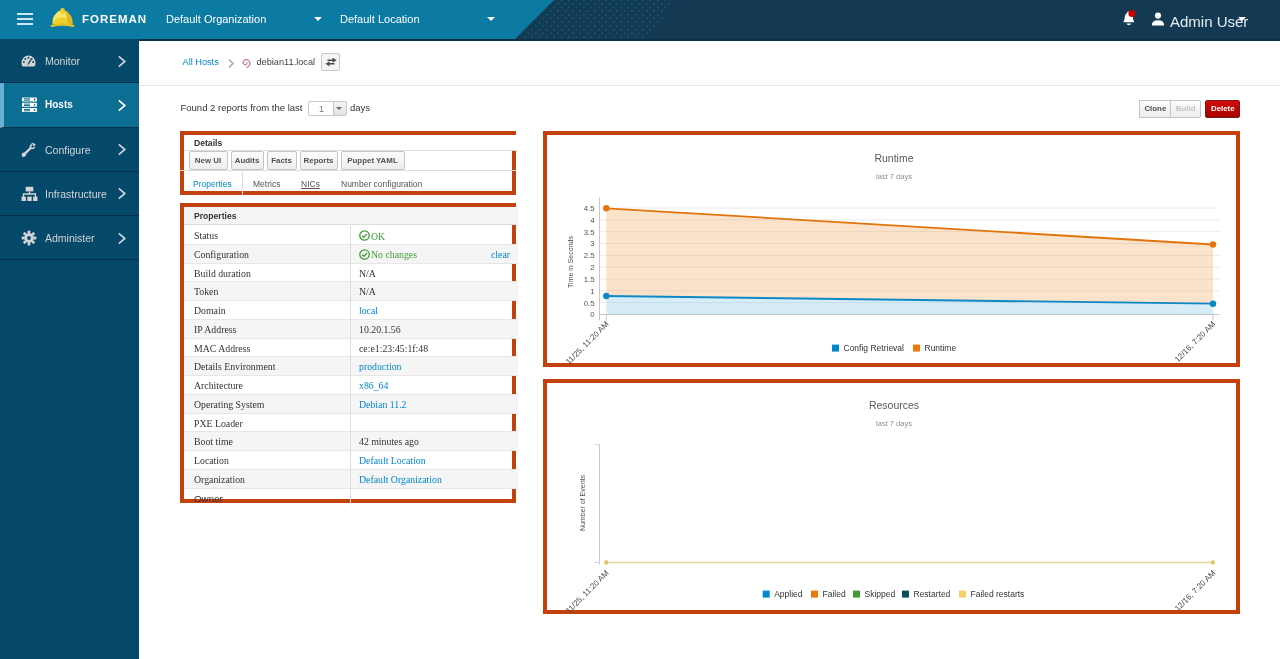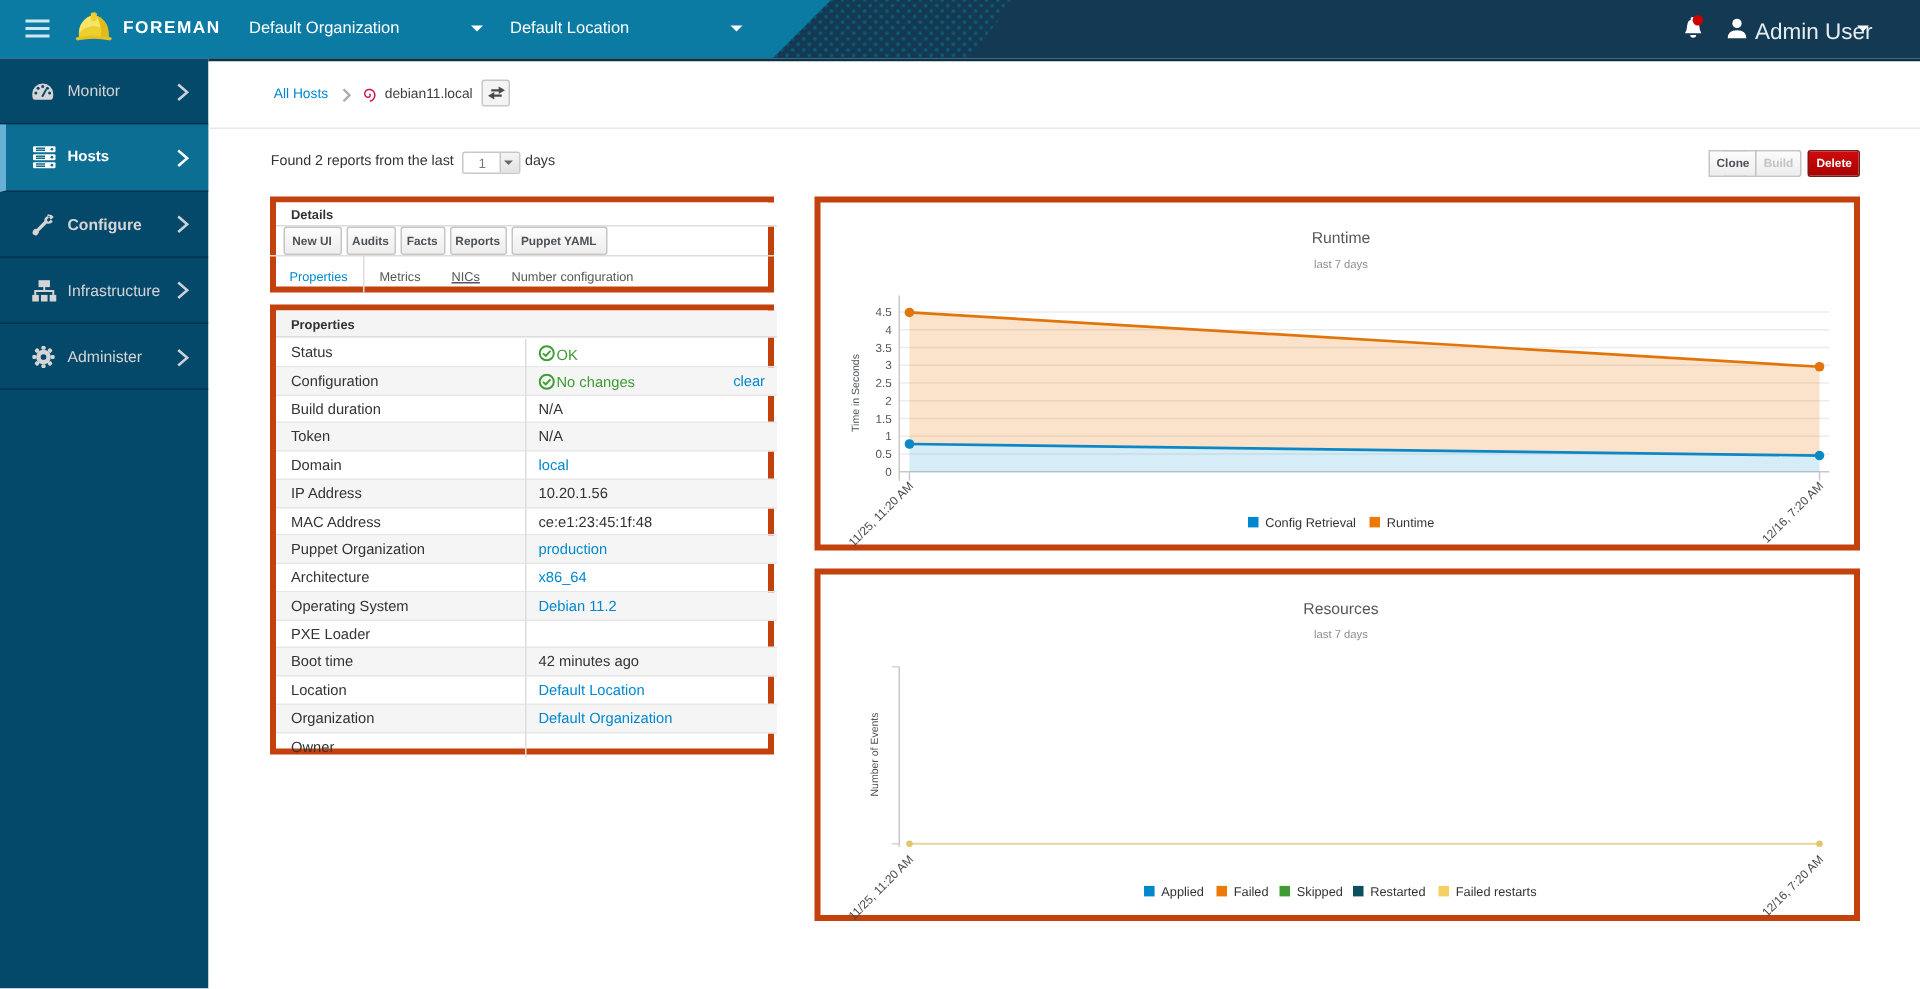--- a/index.html
+++ b/index.html
@@ -55,21 +55,21 @@
   text-align:center; line-height:15px; }
 .btn-red { background:linear-gradient(#d20b0b,#a80000); border-color:#781b1b; color:#fff; }
 .btn-dis { color:#c3c3c3; }
 
 
 .panel { border:4px solid #c2410c; background:#fff; }
 .prow { position:absolute; left:0; width:334px; height:18.77px; font-size:9.8px; color:#333; }
 .prow .k { position:absolute; left:10px; top:4px; }
 .prow .v { position:absolute; left:175px; top:4px; }
 .stripe { background:#f5f5f5; }
-.rborder { border-bottom:1px solid #e7e7e7; }
+.rborder { border-bottom:1px solid #e7e7e7;font-family:Liberation Serif, serif; }
 .green { color:#3f9c35; }
 
 svg text { font-family:"Liberation Sans", sans-serif; }
 </style>
 </head>
 <body>
 <div id="page">
 
   <div class="abs" id="navbar">
     <div class="abs" id="nav-teal"></div>
@@ -134,21 +134,21 @@
             <circle cx="13.6" cy="2.5" r="0.9"></circle>
             <circle cx="13.6" cy="7.8" r="0.9"></circle>
             <circle cx="13.6" cy="13.1" r="0.9"></circle>
           </g>
       </svg>
       <span class="lbl">Hosts</span>
       <svg class="chev" width="10" height="13" viewBox="0 0 10 13">
           <path d="M1.8 1.3 L7.8 6.5 L1.8 11.7" stroke="#fff" stroke-width="1.7" fill="none"></path>
         </svg>
     </div>
-    <div class="sbitem" style="top:88.6px;font-weight:bold;">
+    <div class="sbitem" style="top:88.6px;">
       <svg class="icon" width="16" height="16" viewBox="0 0 16 16">
           <path d="M10.2 1.2 Q13 0.4 14.8 2.6 L12 5.4 Q11.3 6.1 10.6 5.4 Q9.9 4.7 10.6 4 L12.4 2.2 Q11 1.6 9.6 2.6 Q8.2 3.6 8.6 5.4 L3.4 10.6 Q1.8 10.4 1 11.8 Q0.2 13.2 1.2 14.4 Q2.4 15.4 3.8 14.6 Q5.2 13.8 5 12.2 L10.2 7 Q12.6 7.6 14.2 5.8 Z" fill="#d5d5d5"></path>
         </svg>
       <span class="lbl">Configure</span>
       <svg class="chev" width="10" height="13" viewBox="0 0 10 13">
           <path d="M1.8 1.3 L7.8 6.5 L1.8 11.7" stroke="#c9d2d9" stroke-width="1.7" fill="none"></path>
         </svg>
     </div>
     <div class="sbitem" style="top:132.9px;">
       <svg class="icon" width="17" height="16" viewBox="0 0 17 16">
@@ -269,21 +269,21 @@
         </div>
 <div class="prow stripe rborder" style="top:93.85px;">
           <span class="k">IP Address</span>
           <span class="v">10.20.1.56</span>
         </div>
 <div class="prow rborder" style="top:112.62px;">
           <span class="k">MAC Address</span>
           <span class="v">ce:e1:23:45:1f:48</span>
         </div>
 <div class="prow stripe rborder" style="top:131.39px;">
-          <span class="k">Puppet Organization</span>
+          <span class="k">Details Environment</span>
           <span class="v"><span class="link">production</span></span>
         </div>
 <div class="prow rborder" style="top:150.16px;">
           <span class="k">Architecture</span>
           <span class="v"><span class="link">x86_64</span></span>
         </div>
 <div class="prow stripe rborder" style="top:168.93px;">
           <span class="k">Operating System</span>
           <span class="v"><span class="link">Debian 11.2</span></span>
         </div>

